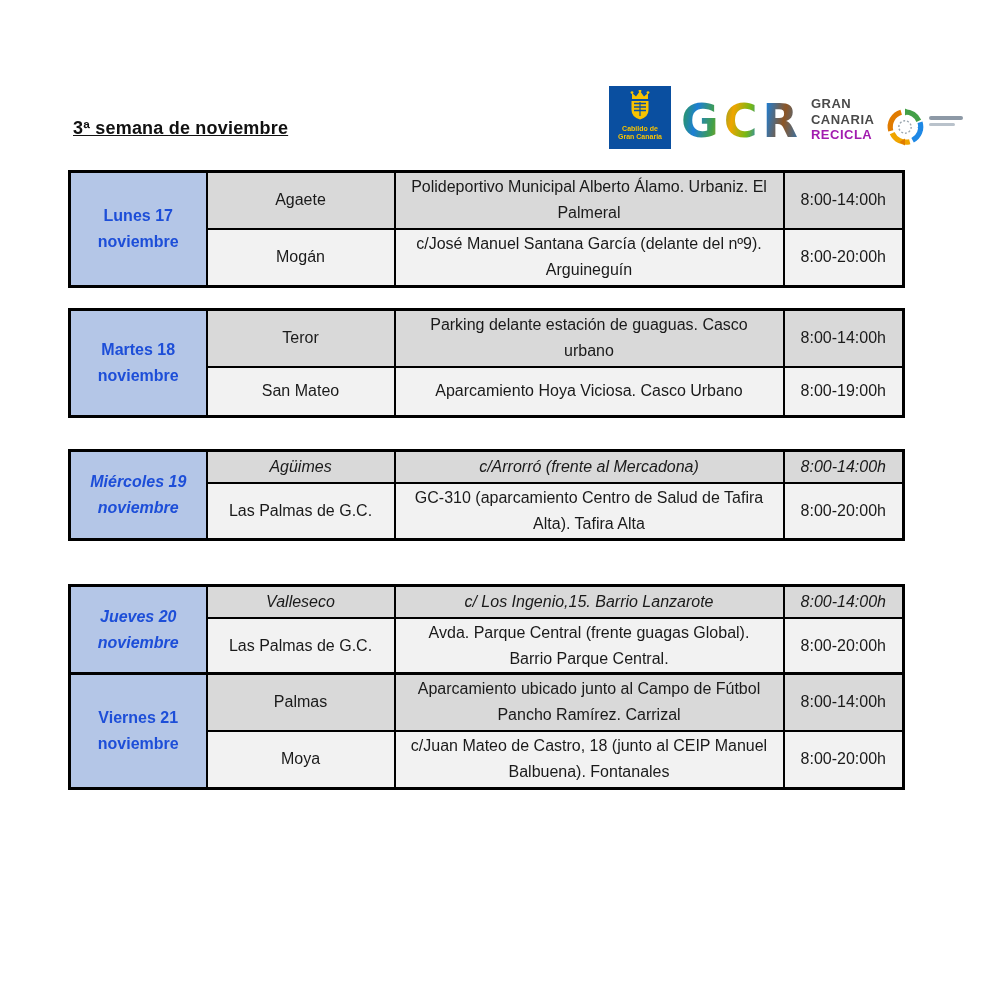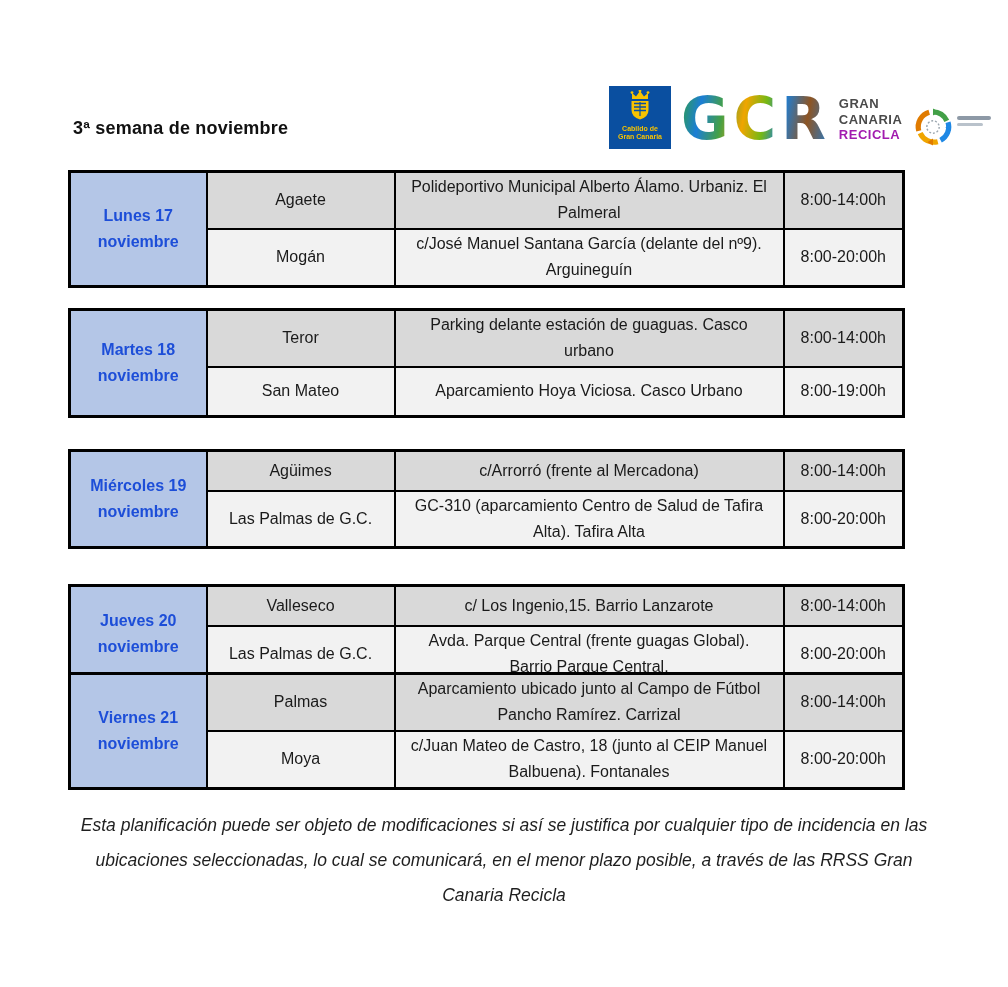--- a/index.html
+++ b/index.html
@@ -10,38 +10,39 @@
     color:#1a1a1a;
     position:relative;
     overflow:hidden;
   }
   .page { position:relative; width:1008px; height:987px; background:#fff; }
 
   
   .title {
     position:absolute; left:73px; top:118px;
     font-size:18px; font-weight:bold; color:#111;
+    text-decoration:underline;
     letter-spacing:.2px;
   }
 
   
   .logos { position:absolute; left:609px; top:86px; height:66px; display:flex; align-items:flex-start; }
   .cabildo {
     width:62px; height:63px; background:#0a4fa0;
     display:flex; flex-direction:column; align-items:center; justify-content:flex-start;
     padding-top:4px;
   }
   .cabildo svg { display:block; }
   .cab-text {
     color:#f8c300; font-weight:bold; font-size:7px; line-height:1.15;
     text-align:center; margin-top:1px;
   }
   .gcr {
-    margin-left:10px; margin-top:4px;
-    font-size:58px; font-weight:800; letter-spacing:5px;
+    margin-left:10px; margin-top:12px;
+    font-size:46px; font-weight:800; letter-spacing:5px;
     font-family:"DejaVu Sans", sans-serif;
     background:linear-gradient(100deg,#2f9e44 0%,#1c7ed6 14%,#43a047 28%,#f0a500 42%,#74b816 55%,#1c7ed6 66%,#8d5524 82%,#1c7ed6 100%);
     -webkit-background-clip:text; background-clip:text; color:transparent;
     line-height:1.0;
   }
   .brand { margin-left:8px; margin-top:10px; font-weight:bold; font-size:13px; line-height:1.2; letter-spacing:.5px; }
   .brand .g1, .brand .g2 { color:#4a4a4a; display:block; }
   .brand .g3 { color:#a21caf; display:block; }
   .circle-logo { margin-left:12px; margin-top:22px; }
   .circle-caption { margin-left:5px; margin-top:30px; }
@@ -63,21 +64,21 @@
   }
   td.day {
     background:#b4c6e7; font-weight:bold; font-size:17px; color:#1d4ed8;
     line-height:1.0; padding:0 4px;
   }
   td.day .dl { line-height:26px; }
   tr.row-odd td.muni, tr.row-odd td.loc, tr.row-odd td.time { background:#d9d9d9; }
   tr.row-even td.muni, tr.row-even td.loc, tr.row-even td.time { background:#f2f2f2; }
   td.time { font-size:17px; white-space:nowrap; padding:1px 4px; }
   tr.r-tall { height:50px; }
-  tr.r-short { height:40px; }
+  tr.r-short { height:32px;font-style:italic; }
   tr.r-short td { line-height:1.2; }
 
   .t1 { top:170px; }
   .t2 { top:308px; }
   .t3 { top:449px; }
   .t4 { top:584px; }
   .t5 { top:672px; }
 
   
   .footer {
@@ -256,15 +257,14 @@
         <td class="time">8:00-14:00h</td>
       </tr>
       <tr class="row-even r-tall">
         <td class="muni">Moya</td>
         <td class="loc">c/Juan Mateo de Castro, 18 (junto al CEIP Manuel Balbuena). Fontanales</td>
         <td class="time">8:00-20:00h</td>
       </tr>
     </tbody>
   </table>
 
-  <div class="footer">Esta planificación puede ser objeto de modificaciones si así se justifica por cualquier tipo de incidencia en las ubicaciones seleccionadas, lo cual se comunicará, en el menor plazo posible, a través de las RRSS Gran Canaria Recicla</div>
 
 </div>
 
 </body></html>

